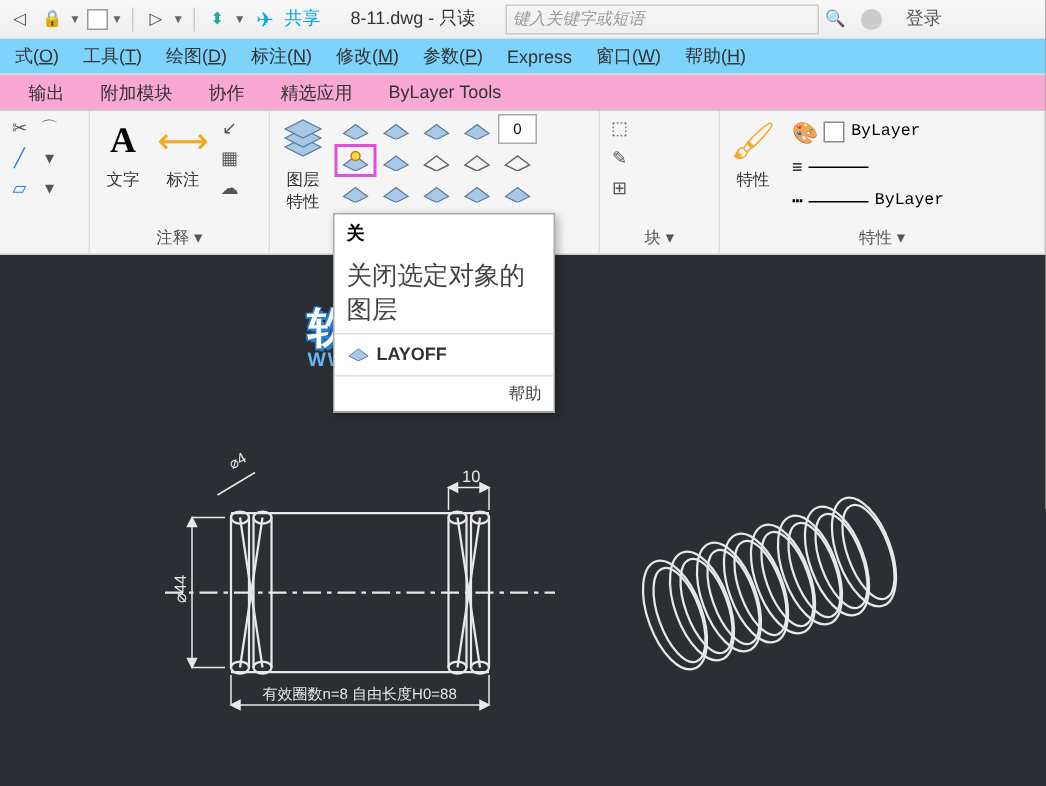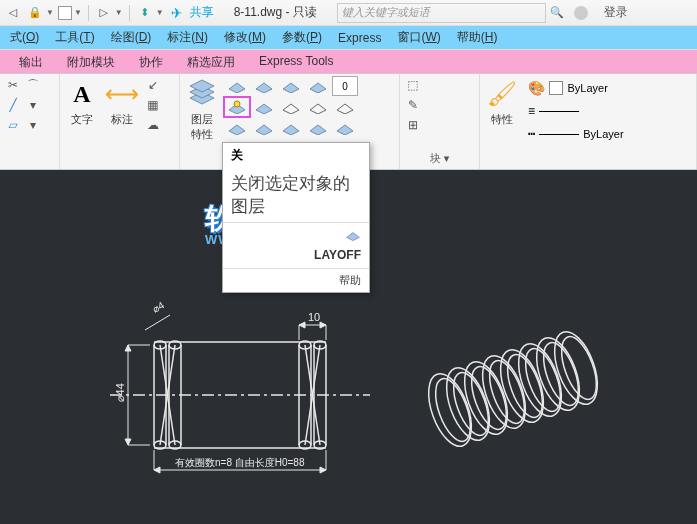--- a/index.html
+++ b/index.html
@@ -36,27 +36,27 @@
 .small-btn { width: 18px; height: 18px; display: flex; align-items: center; justify-content: center; font-size: 12px; color: #555; }
 
 .layer-grid { display: grid; grid-template-columns: repeat(5,26px); grid-auto-rows: 20px; gap: 1px; }
 .layer-cell { width: 26px; height: 20px; display: flex; align-items: center; justify-content: center; }
 .layer-cell svg { width: 20px; height: 14px; }
 .highlight { outline: 2px solid #e050e0; outline-offset: -1px; }
 
 .dropdown-tip { position: absolute; left: 222px; top: 142px; width: 148px; background: #fff; border: 1px solid #aaa; box-shadow: 2px 2px 6px rgba(0,0,0,.3); z-index: 10; }
 .dropdown-tip .t1 { padding: 4px 8px; font-weight: bold; font-size: 12px; }
 .dropdown-tip .t2 { padding: 4px 8px; font-size: 17px; color: #444; border-bottom: 1px solid #ddd; }
-.dropdown-tip .t3 { padding: 6px 8px; font-size: 12px; font-weight: bold; color: #333; display: flex; align-items: flex-end; gap: 4px; border-bottom: 1px solid #ddd; flex-direction: column; }
+.dropdown-tip .t3 { padding: 6px 8px; font-size: 12px; font-weight: bold; color: #333; display: flex; align-items: flex-start; gap: 4px; border-bottom: 1px solid #ddd; }
 .dropdown-tip .t4 { padding: 4px 8px; font-size: 11px; color: #444; text-align: right; }
 
 .bylayer-row { display: flex; align-items: center; gap: 4px; height: 20px; }
 .bylayer-swatch { width: 14px; height: 14px; border: 1px solid #888; background: #fff; }
 .bylayer-line { width: 40px; height: 1px; background: #000; }
-.bylayer-txt { font-size: 11px; }
+.bylayer-txt { font-size: 11px; font-family: Liberation Mono, monospace; }
 
 .canvas { position: relative; width: 697px; height: 354px; background: #2b2f33; }
 .canvas svg { position: absolute; }
 
 .watermark { position: absolute; left: 205px; top: 30px; font-size: 28px; font-weight: bold; font-family: "SimHei"; color: #fff; text-shadow: 2px 2px 0 #2a7fd4, -1px -1px 0 #2a7fd4, 1px -1px 0 #2a7fd4, -1px 1px 0 #2a7fd4; }
 .watermark2 { position: absolute; left: 205px; top: 62px; font-size: 13px; font-weight: bold; letter-spacing: 1px; color: #68b8f0; }
 
 .parallelogram { fill: none; stroke: #666; stroke-width: 1; }
 .para-fill { fill: #a8c8e8; stroke: #5a7a9a; stroke-width: 0.8; }
 </style>
@@ -100,21 +100,21 @@
   <span class="menu-item">Express</span>
   <span class="menu-item">窗口(<u>W</u>)</span>
   <span class="menu-item">帮助(<u>H</u>)</span>
 </div>
 
 <div class="tabbar">
   <div class="tab">输出</div>
   <div class="tab">附加模块</div>
   <div class="tab">协作</div>
   <div class="tab">精选应用</div>
-  <div class="tab">Express Tools</div>
+  <div class="tab">ByLayer Tools</div>
 </div>
 
 <div class="ribbon">
 
   <div class="panel" style="width:60px">
     <div class="panel-body">
       <div class="small-grid">
         <span class="small-btn">✂</span>
         <span class="small-btn">⌒</span>
         <span class="small-btn" style="color:#2a7fd4">╱</span>
@@ -135,20 +135,21 @@
       <div class="big-btn">
         <span class="ico" style="color:#f5a623">⟷</span>
         <span class="lbl">标注</span>
       </div>
       <div class="small-grid" style="grid-template-columns:18px">
         <span class="small-btn">↙</span>
         <span class="small-btn">▦</span>
         <span class="small-btn">☁</span>
       </div>
     </div>
+    <div class="panel-title">注释 ▾</div>
   </div>
 
   <div class="panel" style="width:220px;position:relative">
     <div class="panel-body">
       <div class="big-btn">
         <span class="ico">
           <svg width="32" height="32" viewBox="0 0 32 32">
               <path class="para-fill" d="M4 20 L16 14 L28 20 L16 26 Z"></path>
               <path class="para-fill" d="M4 14 L16 8 L28 14 L16 20 Z"></path>
               <path class="para-fill" d="M4 8 L16 2 L28 8 L16 14 Z"></path>
@@ -264,20 +265,21 @@
           <span>≡</span>
           <span class="bylayer-line"></span>
         </div>
         <div class="bylayer-row">
           <span>┅</span>
           <span class="bylayer-line"></span>
           <span class="bylayer-txt">ByLayer</span>
         </div>
       </div>
     </div>
+    <div class="panel-title">特性 ▾</div>
   </div>
 </div>
 
 <div class="dropdown-tip">
   <div class="t1">关</div>
   <div class="t2">关闭选定对象的图层</div>
   <div class="t3">
     <span><svg width="16" height="12" viewBox="0 0 20 14">
           <path class="para-fill" d="M2 10 L10 4 L18 10 L10 14 Z"></path>
         </svg></span>

